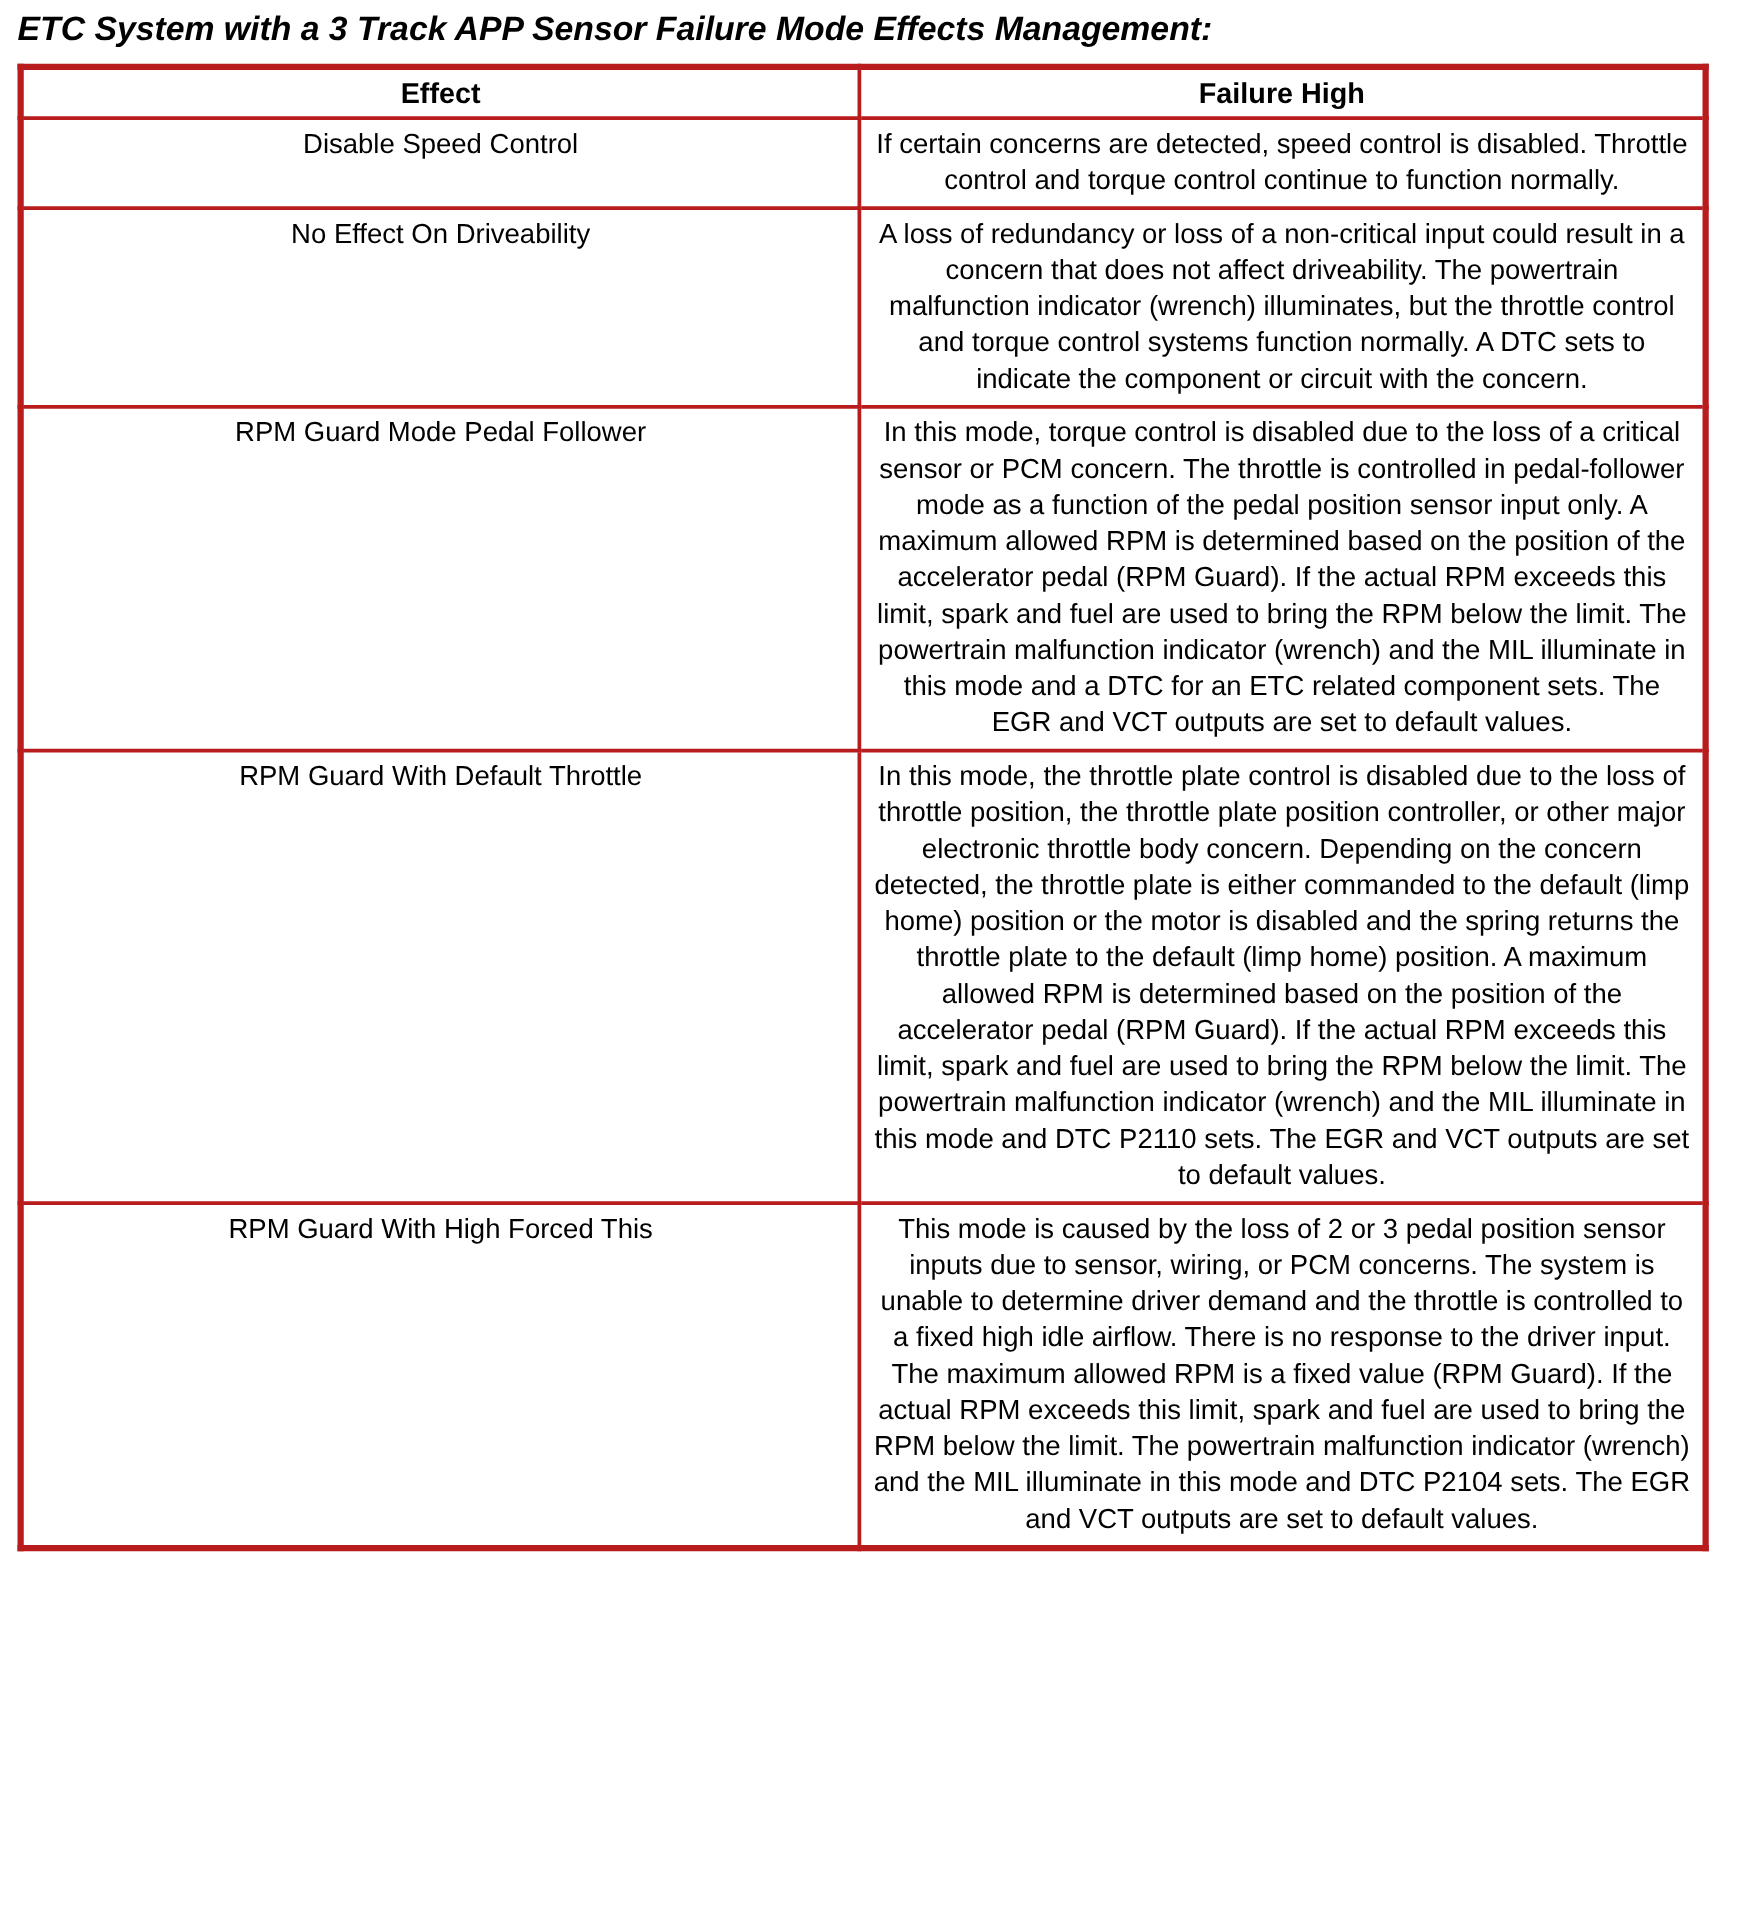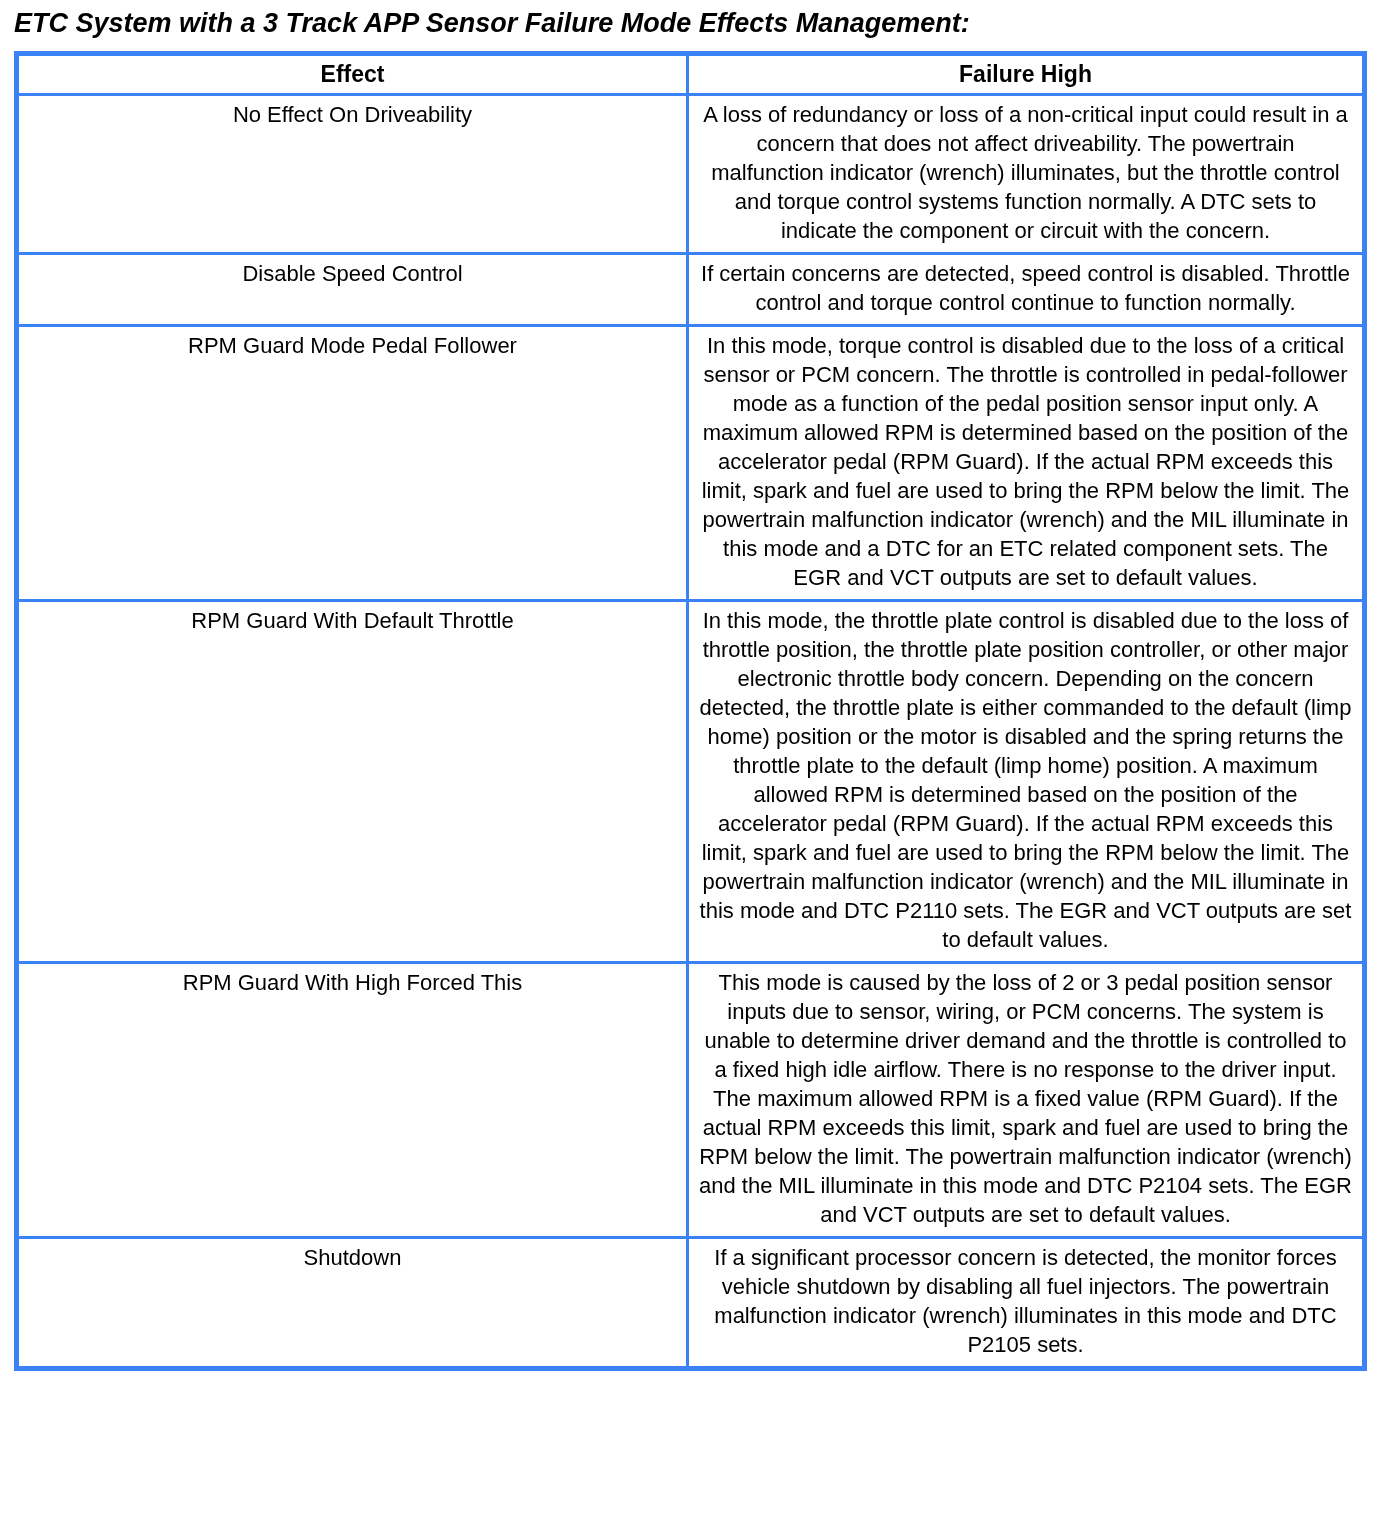--- a/index.html
+++ b/index.html
@@ -20,21 +20,21 @@
     letter-spacing: 0px;
     margin-bottom: 12px;
     font-style: italic;
   }
   table.fmem-table {
     border-collapse: collapse;
     table-layout: fixed;
     width: 1348px;
   }
   table.fmem-table, table.fmem-table th, table.fmem-table td {
-    border: 3px solid #3b82f6;
+    border: 3px solid #b91c1c;
   }
   table.fmem-table {
     border-width: 5px;
   }
   th.col-effect, td.cell-effect { width: 671px; }
   th.col-failure, td.cell-failure { width: 677px; }
   table.fmem-table th {
     font-size: 23px;
     font-weight: bold;
     text-align: center;
@@ -58,37 +58,33 @@
 
 <table class="fmem-table">
   <thead>
     <tr>
       <th class="col-effect">Effect</th>
       <th class="col-failure">Failure High</th>
     </tr>
   </thead>
   <tbody>
     <tr>
+      <td class="cell-effect">Disable Speed Control</td>
+      <td class="cell-failure">If certain concerns are detected, speed control is disabled. Throttle control and torque control continue to function normally.</td>
+    </tr>
+    <tr>
       <td class="cell-effect">No Effect On Driveability</td>
       <td class="cell-failure">A loss of redundancy or loss of a non-critical input could result in a concern that does not affect driveability. The powertrain malfunction indicator (wrench) illuminates, but the throttle control and torque control systems function normally. A DTC sets to indicate the component or circuit with the concern.</td>
-    </tr>
-    <tr>
-      <td class="cell-effect">Disable Speed Control</td>
-      <td class="cell-failure">If certain concerns are detected, speed control is disabled. Throttle control and torque control continue to function normally.</td>
     </tr>
     <tr>
       <td class="cell-effect">RPM Guard Mode Pedal Follower</td>
       <td class="cell-failure">In this mode, torque control is disabled due to the loss of a critical sensor or PCM concern. The throttle is controlled in pedal-follower mode as a function of the pedal position sensor input only. A maximum allowed RPM is determined based on the position of the accelerator pedal (RPM Guard). If the actual RPM exceeds this limit, spark and fuel are used to bring the RPM below the limit. The powertrain malfunction indicator (wrench) and the MIL illuminate in this mode and a DTC for an ETC related component sets. The EGR and VCT outputs are set to default values.</td>
     </tr>
     <tr>
       <td class="cell-effect">RPM Guard With Default Throttle</td>
       <td class="cell-failure">In this mode, the throttle plate control is disabled due to the loss of throttle position, the throttle plate position controller, or other major electronic throttle body concern. Depending on the concern detected, the throttle plate is either commanded to the default (limp home) position or the motor is disabled and the spring returns the throttle plate to the default (limp home) position. A maximum allowed RPM is determined based on the position of the accelerator pedal (RPM Guard). If the actual RPM exceeds this limit, spark and fuel are used to bring the RPM below the limit. The powertrain malfunction indicator (wrench) and the MIL illuminate in this mode and DTC P2110 sets. The EGR and VCT outputs are set to default values.</td>
     </tr>
     <tr>
       <td class="cell-effect">RPM Guard With High Forced This</td>
       <td class="cell-failure">This mode is caused by the loss of 2 or 3 pedal position sensor inputs due to sensor, wiring, or PCM concerns. The system is unable to determine driver demand and the throttle is controlled to a fixed high idle airflow. There is no response to the driver input. The maximum allowed RPM is a fixed value (RPM Guard). If the actual RPM exceeds this limit, spark and fuel are used to bring the RPM below the limit. The powertrain malfunction indicator (wrench) and the MIL illuminate in this mode and DTC P2104 sets. The EGR and VCT outputs are set to default values.</td>
     </tr>
-    <tr>
-      <td class="cell-effect">Shutdown</td>
-      <td class="cell-failure">If a significant processor concern is detected, the monitor forces vehicle shutdown by disabling all fuel injectors. The powertrain malfunction indicator (wrench) illuminates in this mode and DTC P2105 sets.</td>
-    </tr>
   </tbody>
 </table>
 
 </body></html>

